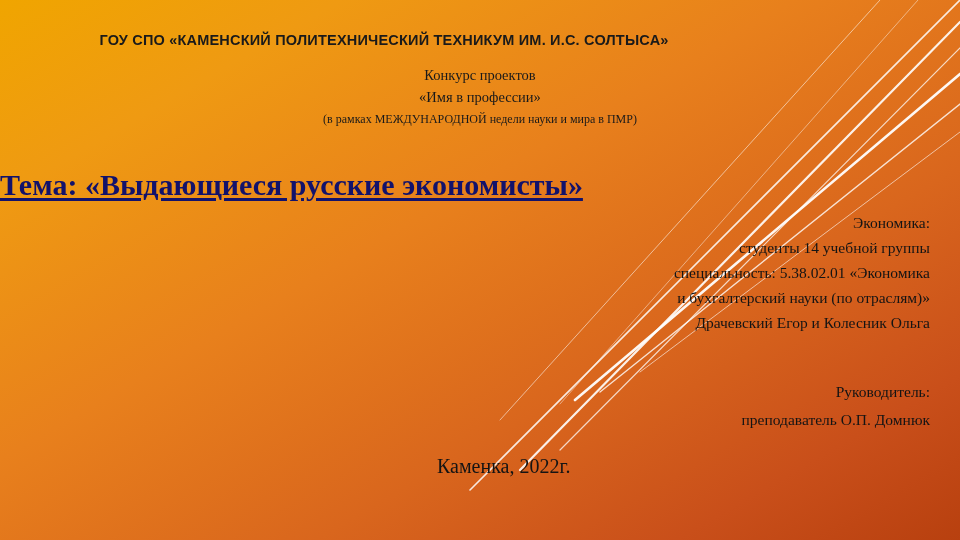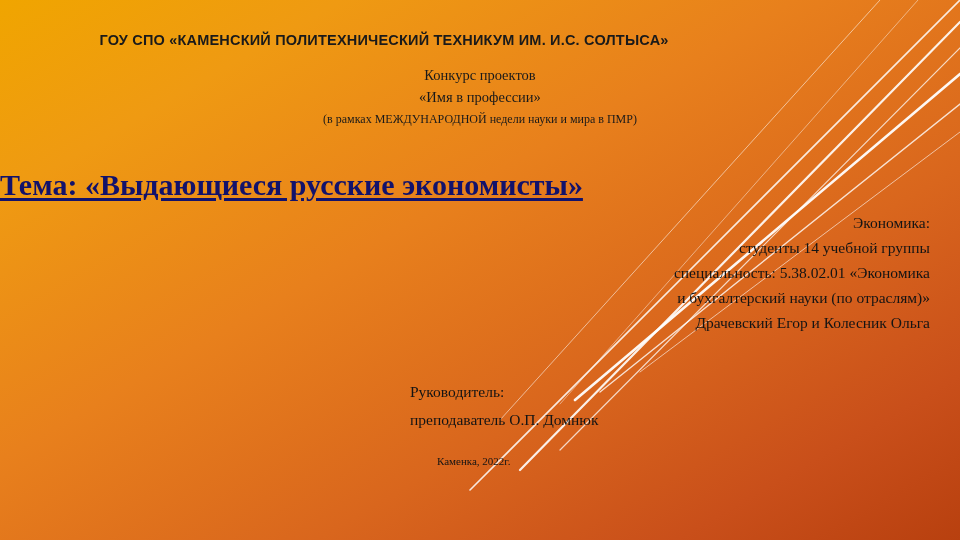--- a/index.html
+++ b/index.html
@@ -85,31 +85,32 @@
     font-family: "Liberation Serif", serif;
     font-size: 15.5px;
     line-height: 25px;
     color: #141414;
   }
   .supervisor {
     position: absolute;
     top: 378px;
     right: 30px;
     width: 520px;
+    text-align: right;
     font-family: "Liberation Serif", serif;
     font-size: 15.5px;
     line-height: 28px;
     color: #141414;
   }
   .place-year {
     position: absolute;
     top: 455px;
     left: 437px;
     font-family: "Liberation Serif", serif;
-    font-size: 11px;
+    font-size: 20px;
     color: #141414;
   }
 </style>
 </head>
 <body>
 
 <div class="slide">
 
   <div class="streaks">
     <svg viewBox="0 0 960 540" xmlns="http://www.w3.org/2000/svg">

